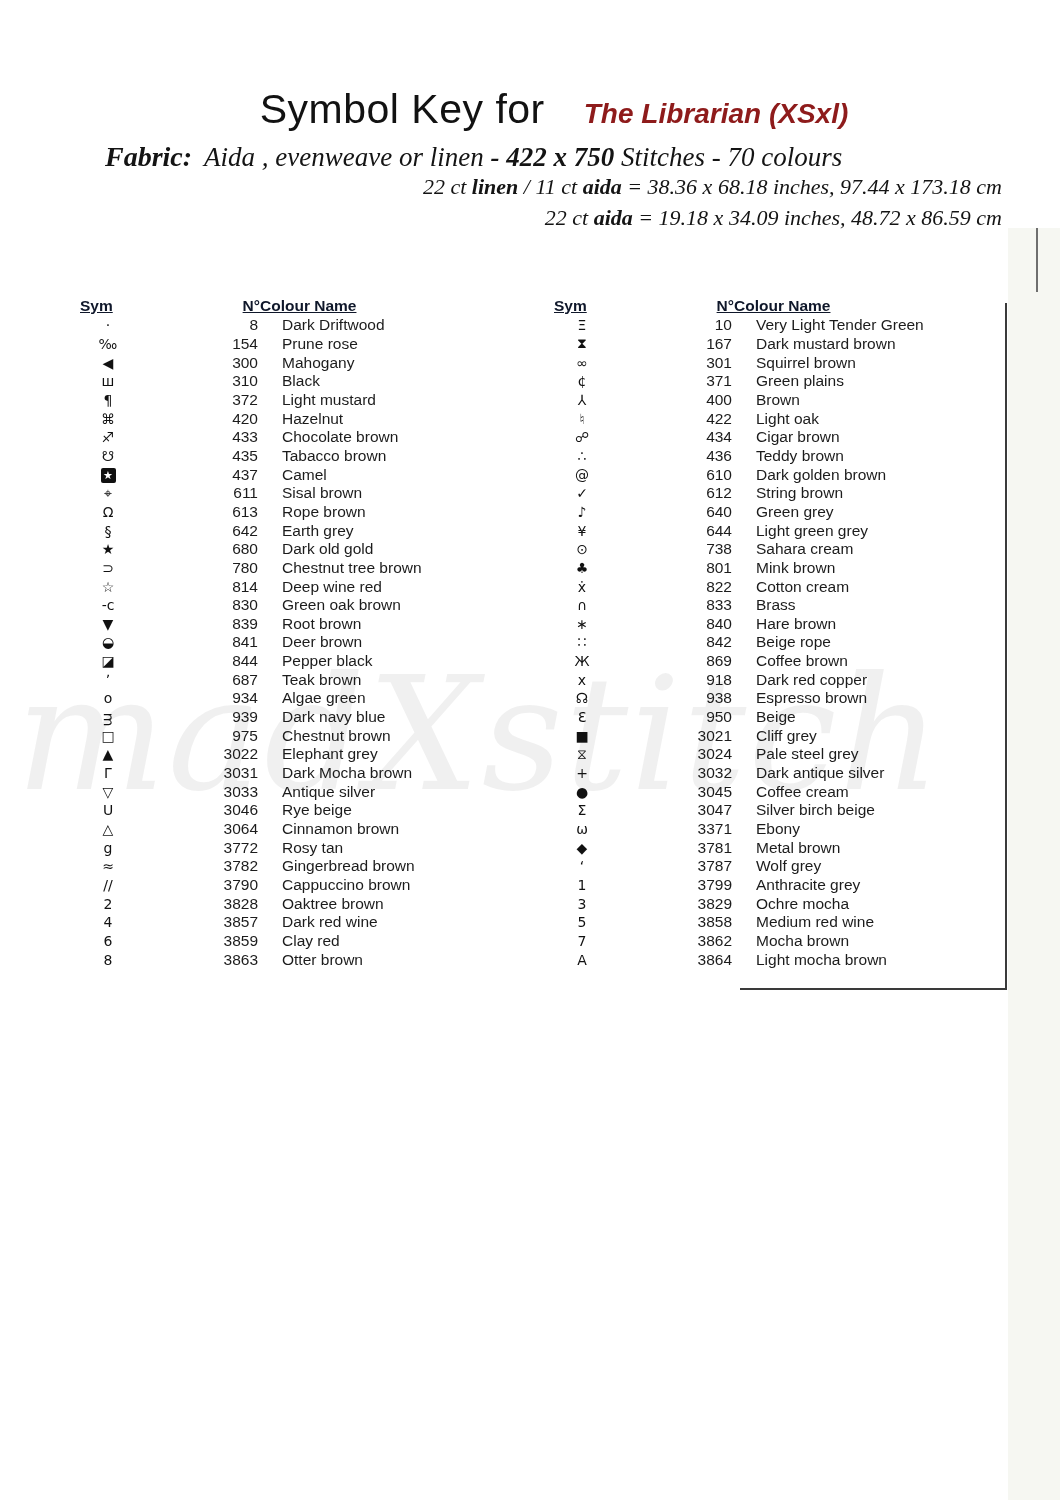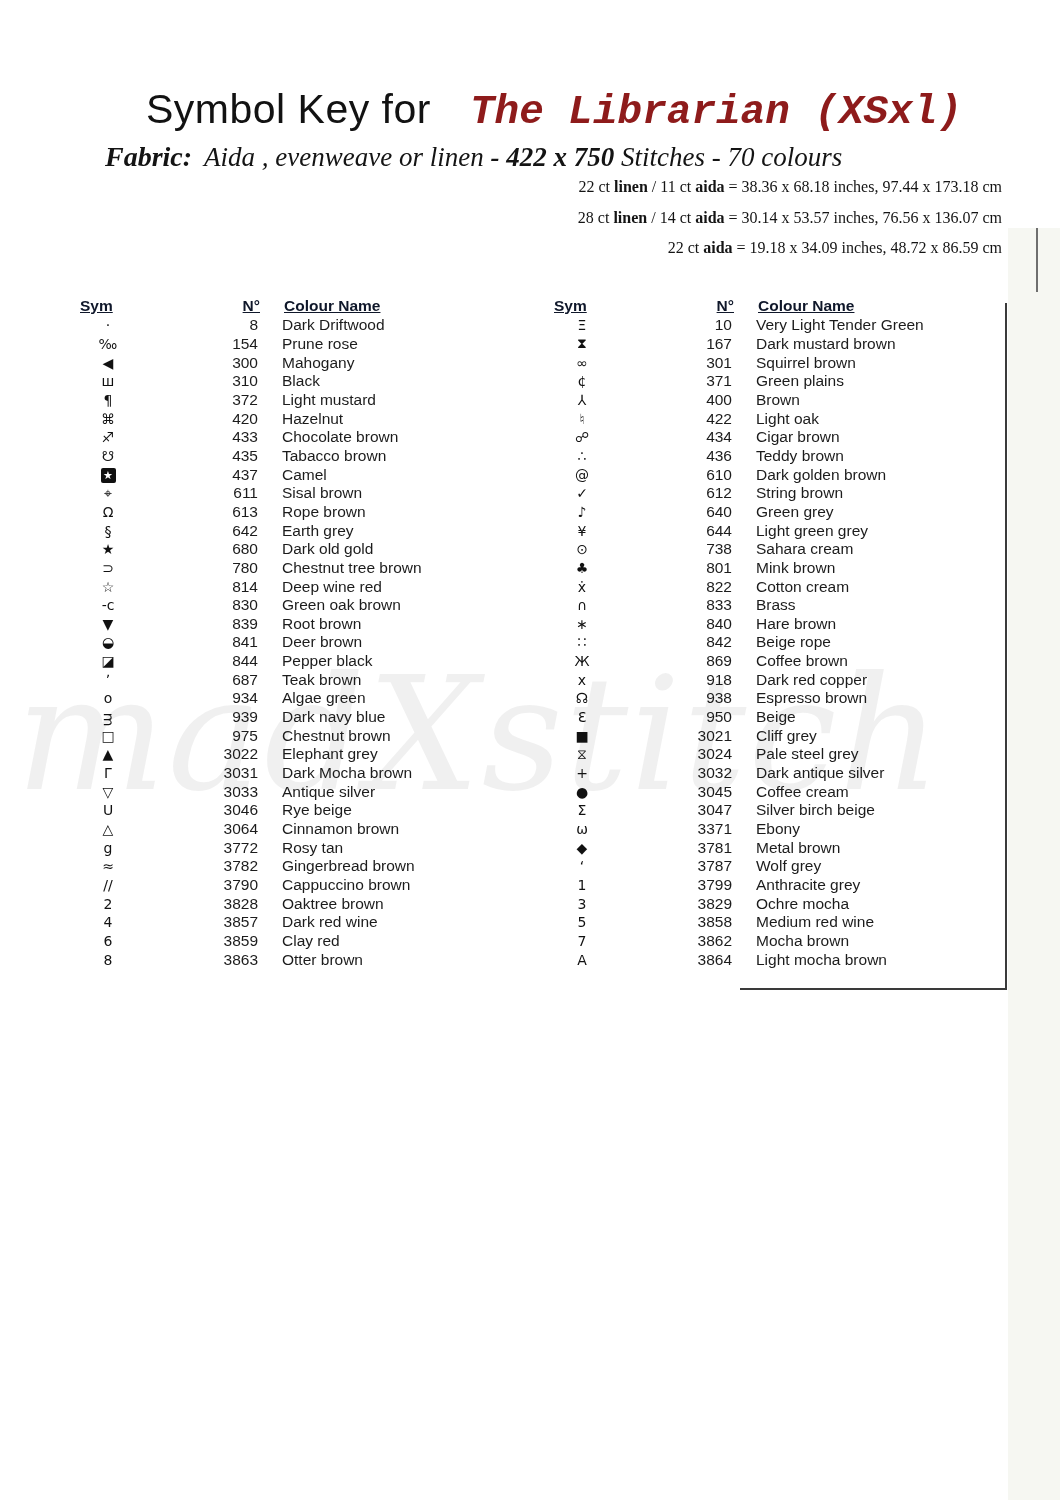--- a/index.html
+++ b/index.html
@@ -20,47 +20,47 @@
     font-size:158px; letter-spacing:2px; white-space:nowrap;
     color:rgba(50,50,50,0.075);
     pointer-events:none;
   }
   .title-row {
     position:absolute; top:86px; left:0; width:100%; z-index:2;
     display:flex; justify-content:center; align-items:baseline; gap:18px;padding-left:24px;
   }
   .title-black { font-size:41px; color:#121212; letter-spacing:0.5px; }
   .title-red {
-    font-family:Liberation Mono, monospace; font-style:italic; font-weight:bold;
-    font-size:41px;
+    font-family:Liberation Sans, sans-serif; font-style:italic; font-weight:bold;
+    font-size:28px;
     margin-left:21px;
   }
   .fabric-line {
     position:absolute; top:141px; left:105px; z-index:2;
     font-family:"Liberation Serif", serif; font-style:italic;
     font-size:27px; color:#141414; white-space:nowrap;
   }
   .fabric-label { font-weight:bold; font-size:28px; margin-right:12px; }
   .bseg { font-weight:bold;text-align:center; }
   .size-lines {
     position:absolute; top:172px; left:0; right:58px; z-index:2;
     text-align:right;
-    font-family:"Liberation Serif", serif; 
-    font-size:16px; line-height:30.5px; color:#141414;
+    font-family:"Liberation Serif", serif; font-style:italic;
+    font-size:22px; line-height:30.5px; color:#141414;
   }
   .size-line { white-space:nowrap; }
 
   .key-table { position:absolute; top:297px; z-index:1; }
   #key-left  { left:78px;  width:445px; }
   #key-right { left:552px; width:445px; }
   .hdr-row { display:flex; font-weight:bold; font-size:15.5px; height:19px; color:#0f172a; }
   .hdr-row span { text-decoration:underline; }
   .hdr-sym  { width:60px; text-align:left; padding-left:2px; }
   .hdr-num  { width:120px; text-align:right; }
-  .hdr-name { margin-left:24px; }
+  .hdr-name { }
   .row { display:flex; height:18.66px; align-items:center; font-size:15.5px; color:#1c1c1c; }
   .cell.sym  { width:60px; text-align:center; font-family:"DejaVu Sans", sans-serif; font-size:14px; color:#111; }
   .cell.num  { width:120px; text-align:right; }
   .cell.name { margin-left:24px; white-space:nowrap; }
   .sym-glyph { display:inline-block; }
   .sym-glyph.boxed {
     background:#101010; color:#fff; width:15px; height:15px;
     line-height:16px; font-size:11px; border-radius:2px; text-align:center;
   }
   .rule { position:absolute; background:#3a3a3a; z-index:1; }
@@ -78,21 +78,20 @@
   <span class="title-black">Symbol Key for</span>
   <span class="title-red" style="color: rgb(142, 27, 27);">The Librarian (XSxl)</span>
 </div>
 
 <div class="fabric-line">
   <span class="fabric-label">Fabric:</span><span id="fabric-text"><span>Aida , evenweave or  linen </span><span class="bseg">- 422 x 750</span><span> Stitches - 70 colours</span></span>
 </div>
 
 <div class="size-lines" id="size-lines">
     <div class="size-line"><span>22 ct </span><span class="bseg">linen</span><span> / 11 ct </span><span class="bseg">aida</span><span> = 38.36 x 68.18 inches, 97.44 x 173.18 cm</span></div>
-    <div class="size-line"><span>28 ct </span><span class="bseg">linen</span><span> / 14 ct </span><span class="bseg">aida</span><span> = 30.14 x 53.57 inches, 76.56 x 136.07 cm</span></div>
     <div class="size-line"><span>22 ct </span><span class="bseg">aida</span><span> = 19.18 x 34.09 inches, 48.72 x 86.59 cm</span></div>
   </div>
 
 <div class="key-table" id="key-left">
   <div class="hdr-row">
     <span class="hdr-sym">Sym</span>
     <span class="hdr-num">N°</span>
     <span class="hdr-name">Colour Name</span>
   </div>
   <div class="rows" id="rows-left">

